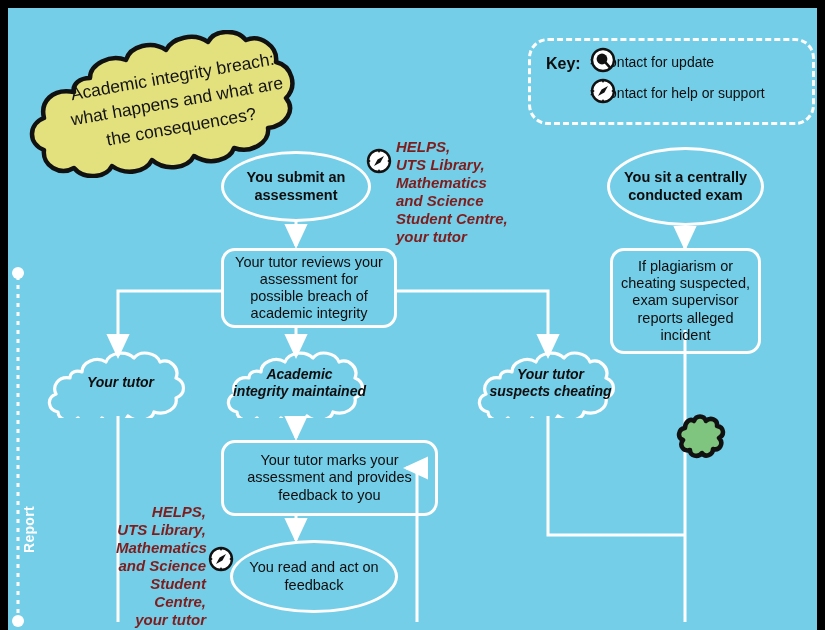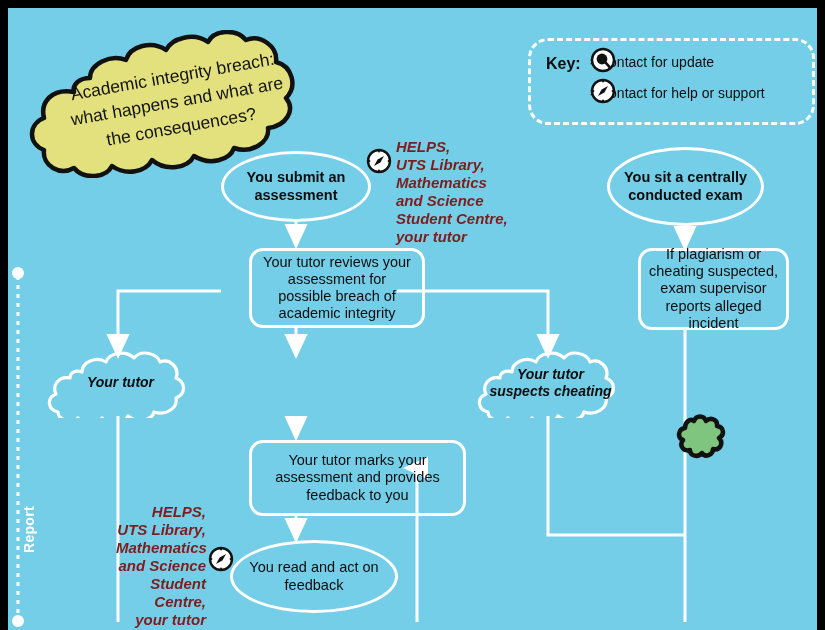--- a/index.html
+++ b/index.html
@@ -1,21 +1,21 @@
 <!DOCTYPE html>
 <html><head>
 <meta charset="utf-8">
 <style>
   html,body{margin:0;padding:0;background:#000;}
   body{width:825px;height:630px;overflow:hidden;font-family:"Liberation Sans",sans-serif;}
   #stage{position:relative;width:825px;height:630px;background:#000;overflow:hidden;}
   #canvas{position:absolute;left:8px;top:8px;width:809px;height:622px;background:#74cee8;overflow:hidden;}
   #svgmain{position:absolute;left:0;top:0;width:809px;height:622px;}
   .node{position:absolute;box-sizing:border-box;display:flex;align-items:center;justify-content:center;text-align:center;color:#0d0d0d;}
-  .rbox{border:3px solid #ffffff;border-radius:14px;line-height:1.18;font-size:14.5px;padding:6px 8px;margin-left:28px;}
+  .rbox{border:3px solid #ffffff;border-radius:14px;line-height:1.18;font-size:14.5px;padding:6px 8px;}
   .ellipse{border:3px solid #ffffff;border-radius:50%;line-height:1.18;font-size:14.5px;padding:4px 10px;}
   .bold{font-weight:bold;}
   .sidelbl{position:absolute;font-style:italic;font-weight:bold;font-size:15px;line-height:1.2;color:#7f1d1d;}
   .cloudtxt{position:absolute;width:100%;text-align:center;font-style:italic;font-weight:bold;font-size:14px;line-height:1.22;color:#0d0d0d;top:50%;transform:translateY(-50%);}
   .cloudwrap{position:absolute;}
   .keybox{position:absolute;left:520px;top:30px;width:281px;height:81px;border:3px dashed #ffffff;border-radius:20px;}
   .keyrow{position:absolute;display:flex;align-items:center;gap:9px;}
   .keylabel{position:absolute;left:18px;top:22px;font-weight:bold;font-size:16px;color:#0d0d0d;}
   .keytext{font-size:14px;color:#0d0d0d;white-space:nowrap;}
   .reportlbl{position:absolute;left:13px;top:545px;transform:rotate(-90deg);transform-origin:0 0;font-weight:bold;font-size:14px;color:#ffffff;letter-spacing:.3px;}
@@ -136,37 +136,50 @@
 your tutor</div>
 
     <div class="node rbox" style="left:213px;top:240px;width:176px;height:80px;">
       <span>Your tutor reviews your assessment for possible breach of academic integrity</span>
     </div>
 
     <div class="node ellipse bold" style="left:599px;top:139px;width:157px;height:79px;">
       <span>You sit a centrally conducted exam</span>
     </div>
 
-    <div class="node rbox" style="left:602px;top:240px;width:151px;height:82px;">
+    <div class="node rbox" style="left:602px;top:240px;width:151px;height:106px;">
       <span>If plagiarism or cheating suspected, exam supervisor reports alleged incident</span>
     </div>
 
     <div class="cloudwrap" style="left:36px;top:340px;width:153px;height:70px;">
       <svg viewBox="0 0 153 70" width="153" height="70">
         <path d="M26,30 C14,28 8,38 12,46 C2,50 4,62 14,64 C14,72 28,76 34,70
                  C40,78 54,76 58,70 C66,78 80,76 84,68 C94,76 108,72 110,64
                  C122,68 134,60 132,50 C142,46 142,34 132,30 C136,20 126,10 116,14
                  C112,4 96,2 90,10 C82,2 66,4 62,14 C52,8 38,14 38,24
                  C32,22 26,24 26,30 Z" fill="none" stroke="#ffffff" stroke-width="3.2" stroke-linejoin="round"></path>
       </svg>
       <div class="cloudtxt">
         <div>Your tutor</div>
       </div>
     </div>
 
+    <div class="cloudwrap" style="left:215px;top:340px;width:153px;height:70px;">
+      <svg viewBox="0 0 153 70" width="153" height="70">
+        <path d="M26,30 C14,28 8,38 12,46 C2,50 4,62 14,64 C14,72 28,76 34,70
+                 C40,78 54,76 58,70 C66,78 80,76 84,68 C94,76 108,72 110,64
+                 C122,68 134,60 132,50 C142,46 142,34 132,30 C136,20 126,10 116,14
+                 C112,4 96,2 90,10 C82,2 66,4 62,14 C52,8 38,14 38,24
+                 C32,22 26,24 26,30 Z" fill="none" stroke="#ffffff" stroke-width="3.2" stroke-linejoin="round"></path>
+      </svg>
+      <div class="cloudtxt">
+        <div>Academic</div>
+        <div>integrity maintained</div>
+      </div>
+    </div>
 
     <div class="cloudwrap" style="left:466px;top:340px;width:153px;height:70px;">
       <svg viewBox="0 0 153 70" width="153" height="70">
         <path d="M26,30 C14,28 8,38 12,46 C2,50 4,62 14,64 C14,72 28,76 34,70
                  C40,78 54,76 58,70 C66,78 80,76 84,68 C94,76 108,72 110,64
                  C122,68 134,60 132,50 C142,46 142,34 132,30 C136,20 126,10 116,14
                  C112,4 96,2 90,10 C82,2 66,4 62,14 C52,8 38,14 38,24
                  C32,22 26,24 26,30 Z" fill="none" stroke="#ffffff" stroke-width="3.2" stroke-linejoin="round"></path>
       </svg>
       <div class="cloudtxt">

